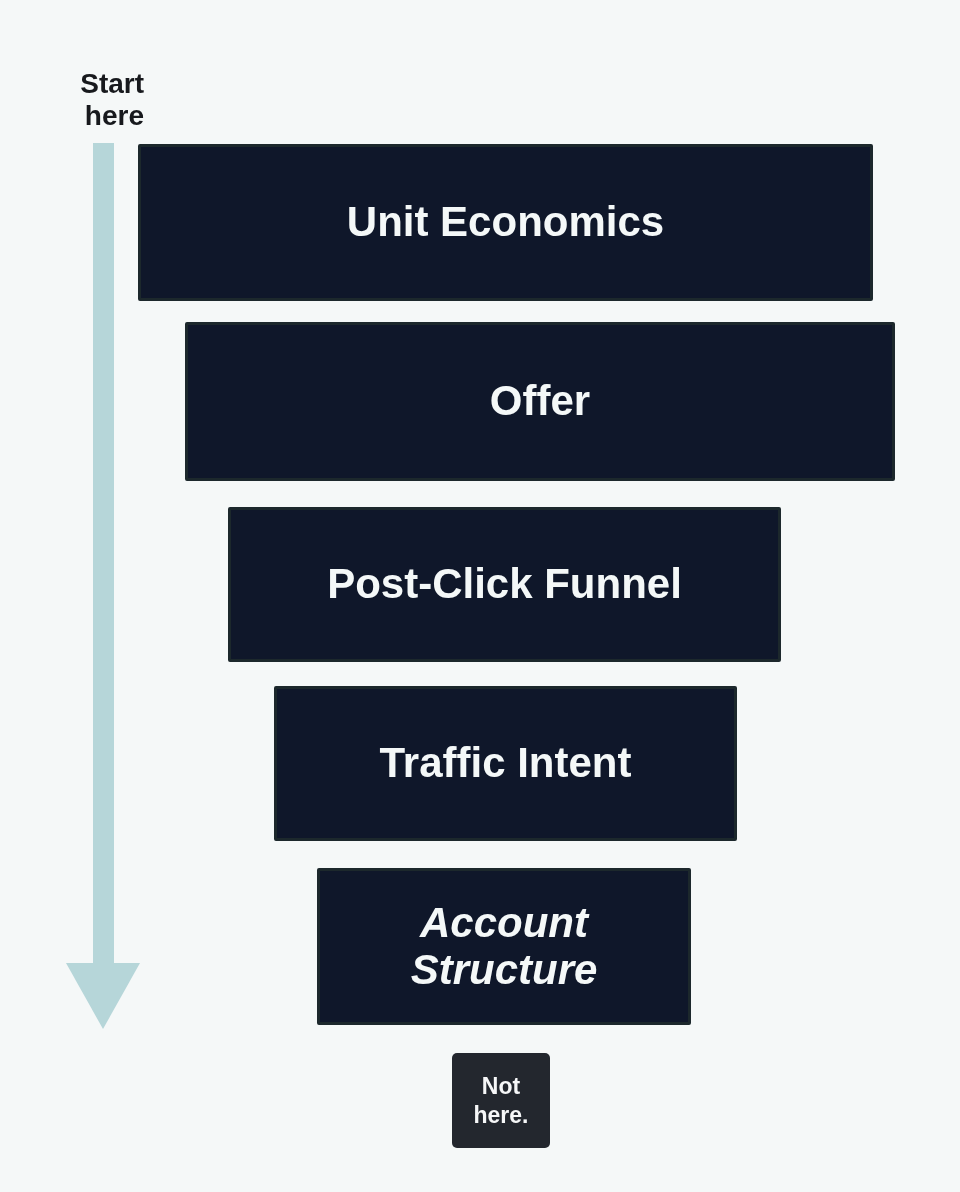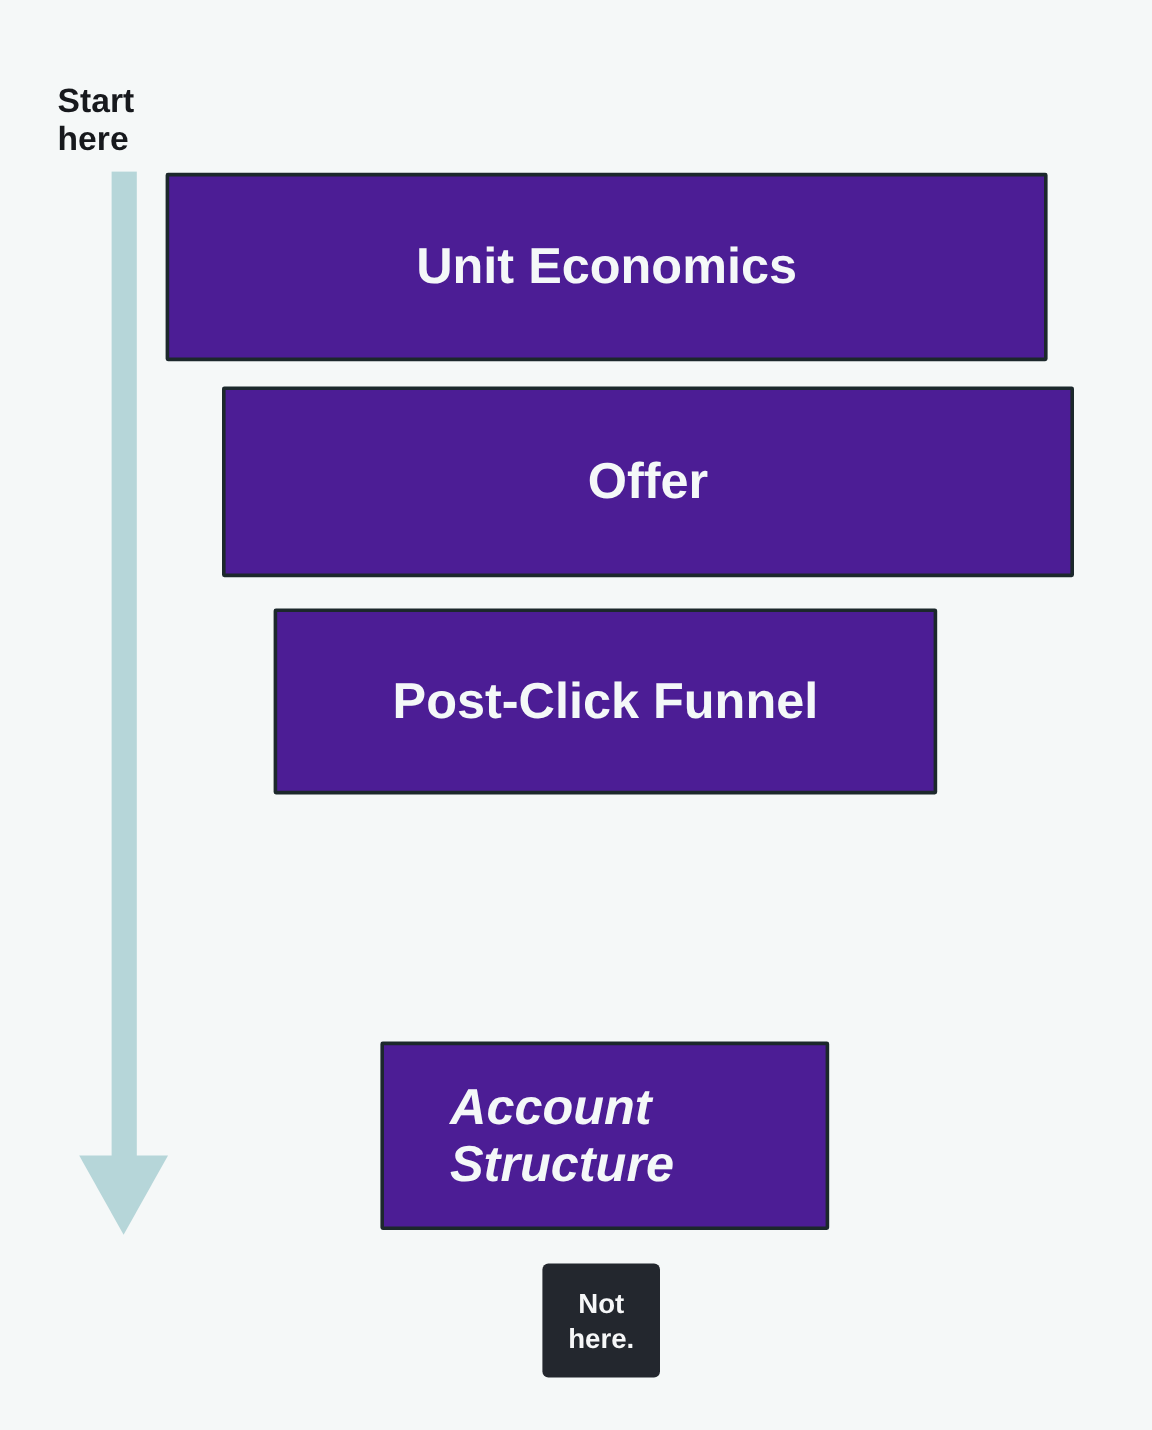--- a/index.html
+++ b/index.html
@@ -14,21 +14,21 @@
     background: #f5f8f8;
     overflow: hidden;
   }
 
   
   .start-label {
     position: absolute;
     left: 48px;
     top: 68px;
     width: 96px;
-    text-align: left;
+    text-align: right;
     font-size: 28px;
     font-weight: 700;
     line-height: 1.15;
     color: #17191d;
   }
 
   
   .arrow-shaft {
     position: absolute;
     left: 93px;
@@ -45,26 +45,27 @@
     height: 0;
     border-left: 37px solid transparent;
     border-right: 37px solid transparent;
     border-top: 66px solid #b6d6d9;
   }
 
   
   .level {
     position: absolute;
     box-sizing: border-box;
-    background: #4c1d95;
+    background: #0f172a;
     border: 3px solid #1c282c;
     border-radius: 2px;
     display: flex;
     align-items: center;
     justify-content: center;
+    text-align: center;
     color: #f4f8f8;
     font-size: 42px;
     font-weight: 700;
     line-height: 1.1;
     padding: 0 40px;
   }
   .lvl1 { left: 138px; top: 144px; width: 735px; height: 157px; }
   .lvl2 { left: 185px; top: 322px; width: 710px; height: 159px; }
   .lvl3 { left: 228px; top: 507px; width: 553px; height: 155px; }
   .lvl4 { left: 274px; top: 686px; width: 463px; height: 155px; }
@@ -100,18 +101,19 @@
 
   <div class="arrow-shaft"></div>
   <div class="arrow-head"></div>
 
   <div class="level lvl1">Unit Economics</div>
 
   <div class="level lvl2">Offer</div>
 
   <div class="level lvl3">Post-Click Funnel</div>
 
+  <div class="level lvl4">Traffic Intent</div>
 
   <div class="level lvl5">Account Structure</div>
 
   <div class="not-here">Not here.</div>
 
 </div>
 
 </body></html>

